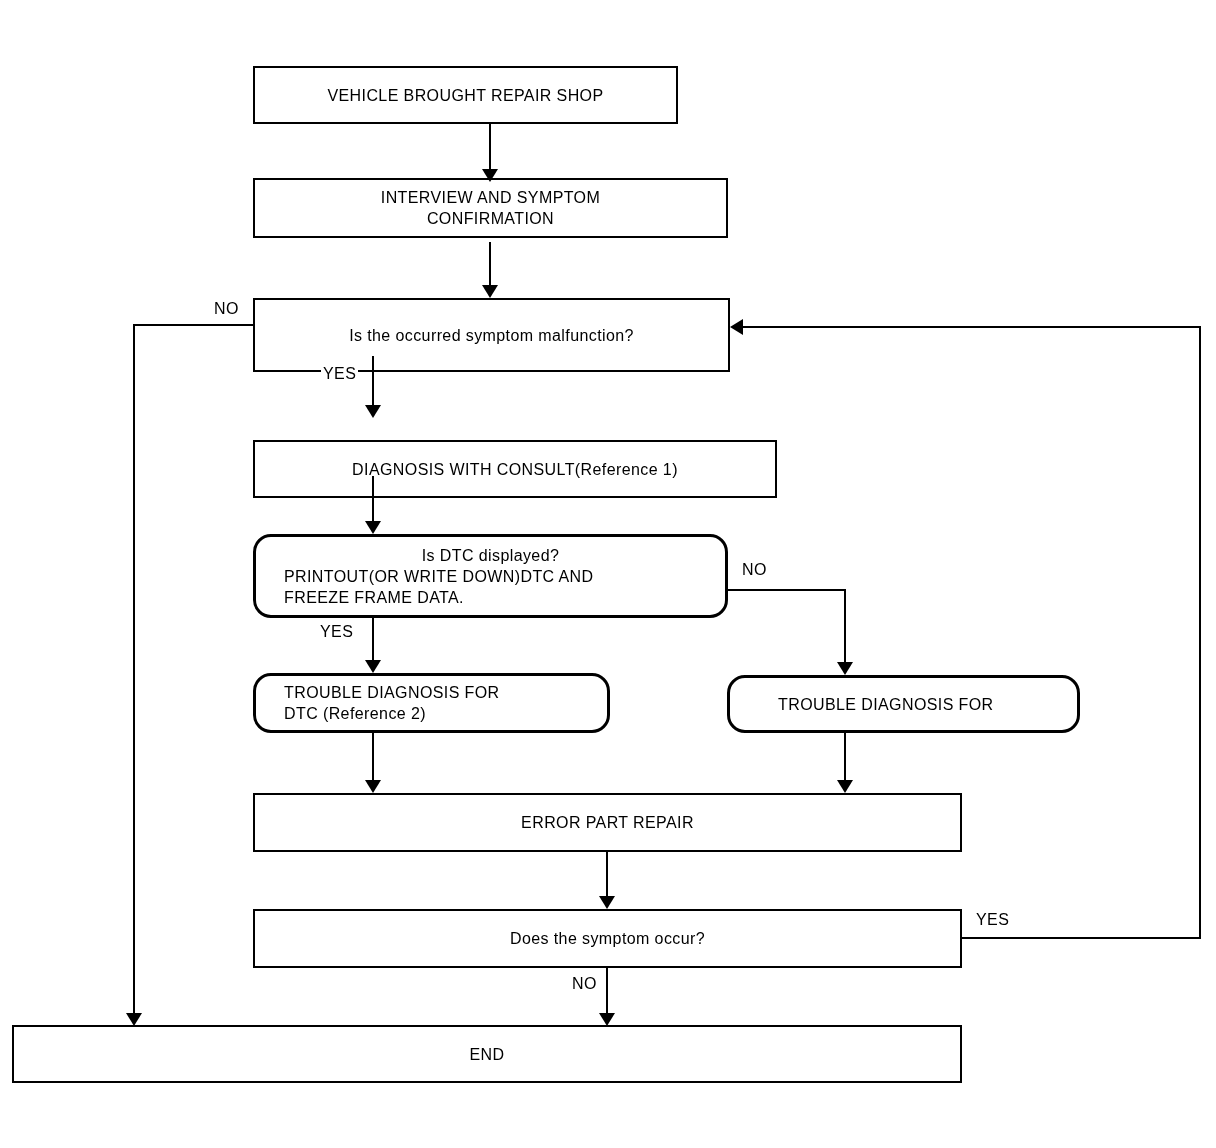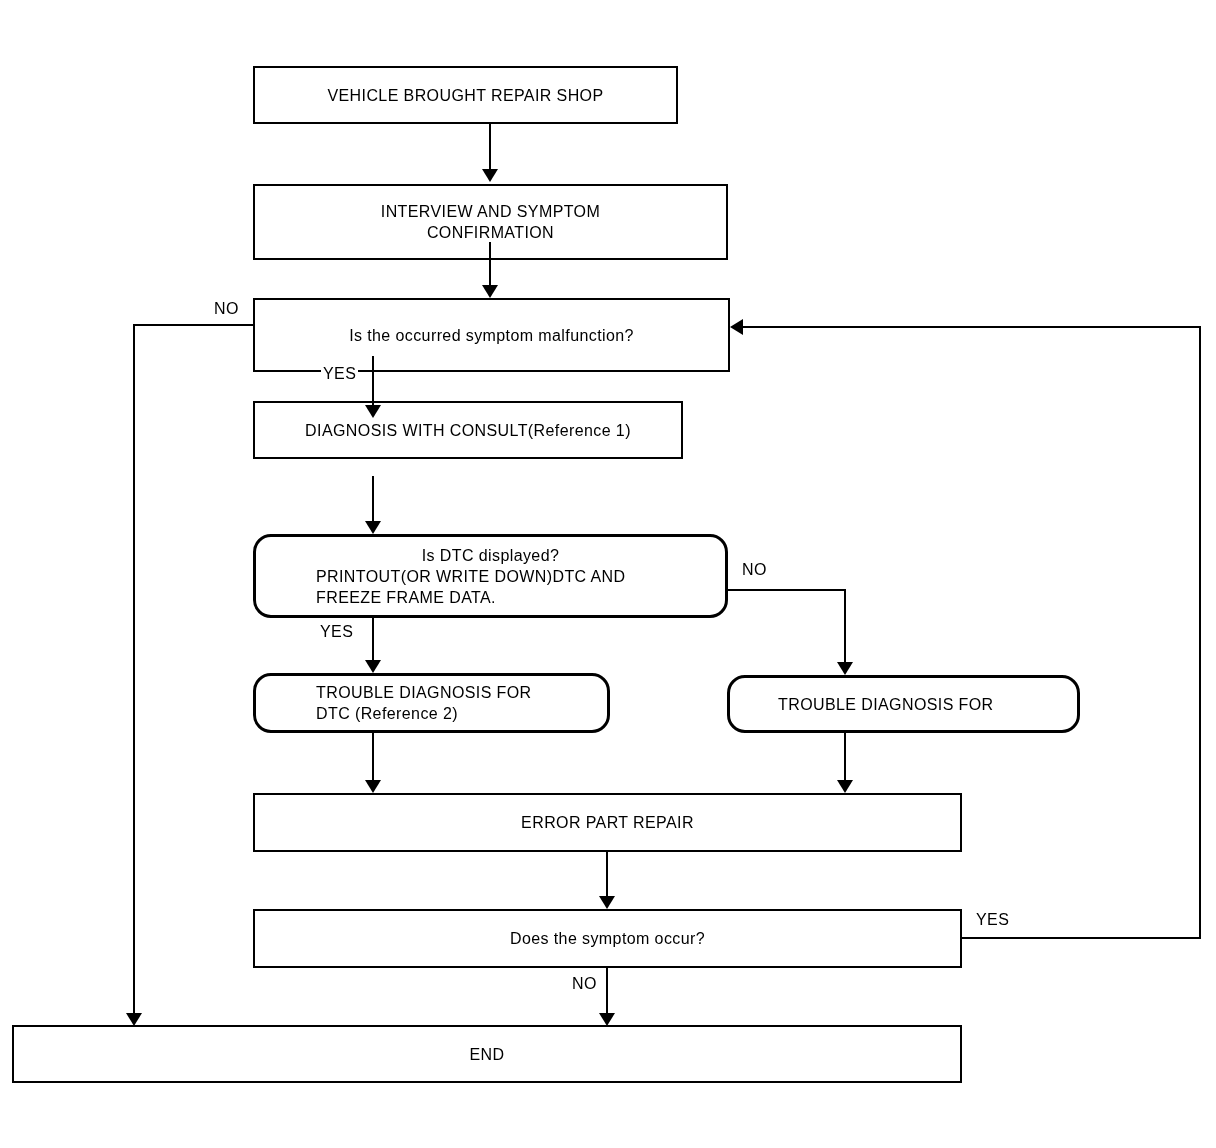--- a/index.html
+++ b/index.html
@@ -23,21 +23,21 @@
     background: #ffffff;
     display: flex;
     flex-direction: column;
     justify-content: center;
     font-size: 16px;
     letter-spacing: 0.4px;
     line-height: 21px;
   }
   .node.thick { border-width: 3px; border-radius: 18px; }
   .node span { display: block; width: 100%; text-align: center; }
-  .node span.left { text-align: left; padding-left: 60px; box-sizing: border-box; }
+  .node span.left { text-align: left; padding-left: 28px; box-sizing: border-box; }
   .node.symptoms span.left { padding-left: 48px; }
   .hline {
     position: absolute;
     height: 2px;
     background: #000000;
   }
   .vline {
     position: absolute;
     width: 2px;
     background: #000000;
@@ -69,30 +69,30 @@
 </style>
 </head>
 <body>
 
 <div class="canvas">
 
   <div class="node" style="left:253px;top:66px;width:425px;height:58px">
     <span>VEHICLE BROUGHT REPAIR SHOP</span>
   </div>
 
-  <div class="node" style="left:253px;top:184px;width:475px;height:76px">
+  <div class="node" style="left:253px;top:178px;width:475px;height:60px">
     <span>INTERVIEW AND SYMPTOM</span>
     <span>CONFIRMATION</span>
   </div>
 
   <div class="node" style="left:253px;top:298px;width:477px;height:74px">
     <span>Is the occurred symptom malfunction?</span>
   </div>
 
-  <div class="node" style="left:253px;top:401px;width:430px;height:58px">
+  <div class="node" style="left:253px;top:440px;width:524px;height:58px">
     <span>DIAGNOSIS WITH CONSULT(Reference 1)</span>
   </div>
 
   <div class="node thick" style="left:253px;top:534px;width:475px;height:84px">
     <span>Is DTC displayed?</span>
     <span class="left">PRINTOUT(OR WRITE DOWN)DTC AND</span>
     <span class="left">FREEZE FRAME DATA.</span>
   </div>
 
   <div class="node thick" style="left:253px;top:673px;width:357px;height:60px">

